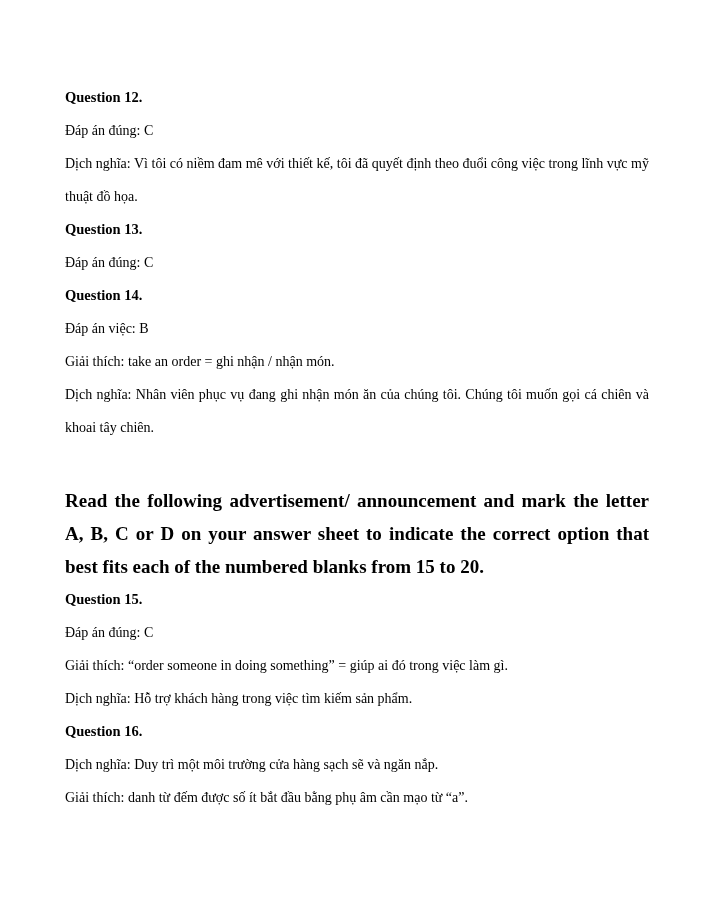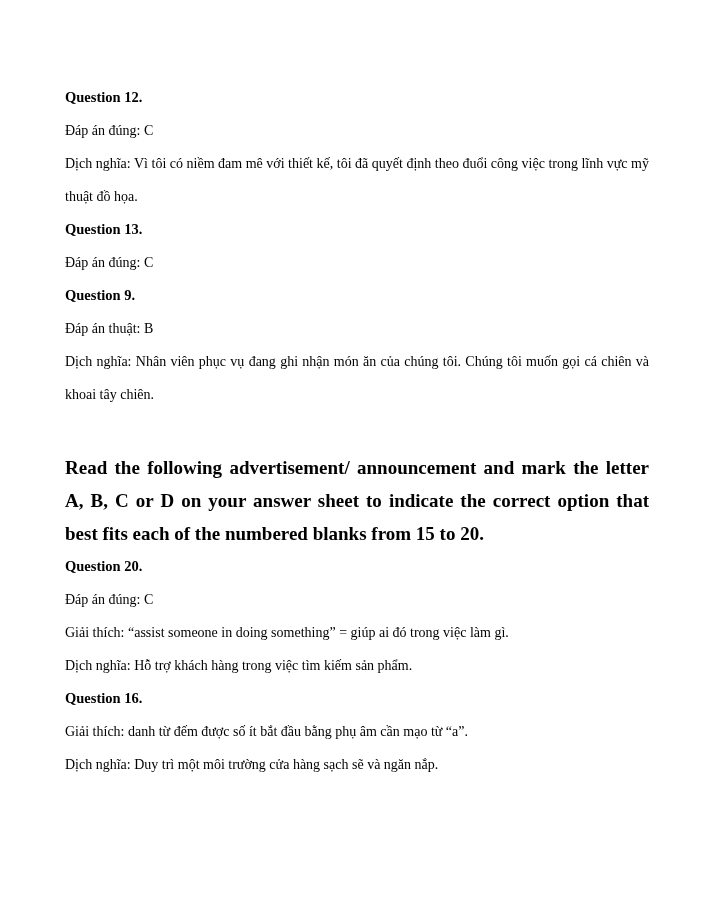--- a/index.html
+++ b/index.html
@@ -60,35 +60,36 @@
     <p class="line">Đáp án đúng: C</p>
     <p class="line wrap">Dịch nghĩa: Vì tôi có niềm đam mê với thiết kế, tôi đã quyết định theo đuổi công việc trong lĩnh vực mỹ thuật đồ họa.</p>
   </div>
 
   <div class="section">
     <p class="q-head">Question 13.</p>
     <p class="line">Đáp án đúng: C</p>
   </div>
 
   <div class="section">
-    <p class="q-head">Question 9.</p>
-    <p class="line">Đáp án thuật: B</p>
+    <p class="q-head">Question 14.</p>
+    <p class="line">Đáp án việc: B</p>
+    <p class="line">Giải thích: take an order = ghi nhận / nhận món.</p>
     <p class="line wrap">Dịch nghĩa: Nhân viên phục vụ đang ghi nhận món ăn của chúng tôi. Chúng tôi muốn gọi cá chiên và khoai tây chiên.</p>
   </div>
 
   <div class="spacer"></div>
 
   <p class="intro">Read the following advertisement/ announcement and mark the letter A, B, C or D on your answer sheet to indicate the correct option that best fits each of the numbered blanks from 15 to 20.</p>
 
   <div class="section">
-    <p class="q-head">Question 20.</p>
+    <p class="q-head">Question 15.</p>
     <p class="line">Đáp án đúng: C</p>
-    <p class="line">Giải thích: “assist someone in doing something” = giúp ai đó trong việc làm gì.</p>
+    <p class="line">Giải thích: “order someone in doing something” = giúp ai đó trong việc làm gì.</p>
     <p class="line">Dịch nghĩa: Hỗ trợ khách hàng trong việc tìm kiếm sản phẩm.</p>
   </div>
 
   <div class="section">
     <p class="q-head">Question 16.</p>
+    <p class="line">Dịch nghĩa: Duy trì một môi trường cửa hàng sạch sẽ và ngăn nắp.</p>
     <p class="line">Giải thích: danh từ đếm được số ít bắt đầu bằng phụ âm cần mạo từ “a”.</p>
-    <p class="line">Dịch nghĩa: Duy trì một môi trường cửa hàng sạch sẽ và ngăn nắp.</p>
   </div>
 
 </div>
 
 </body></html>

